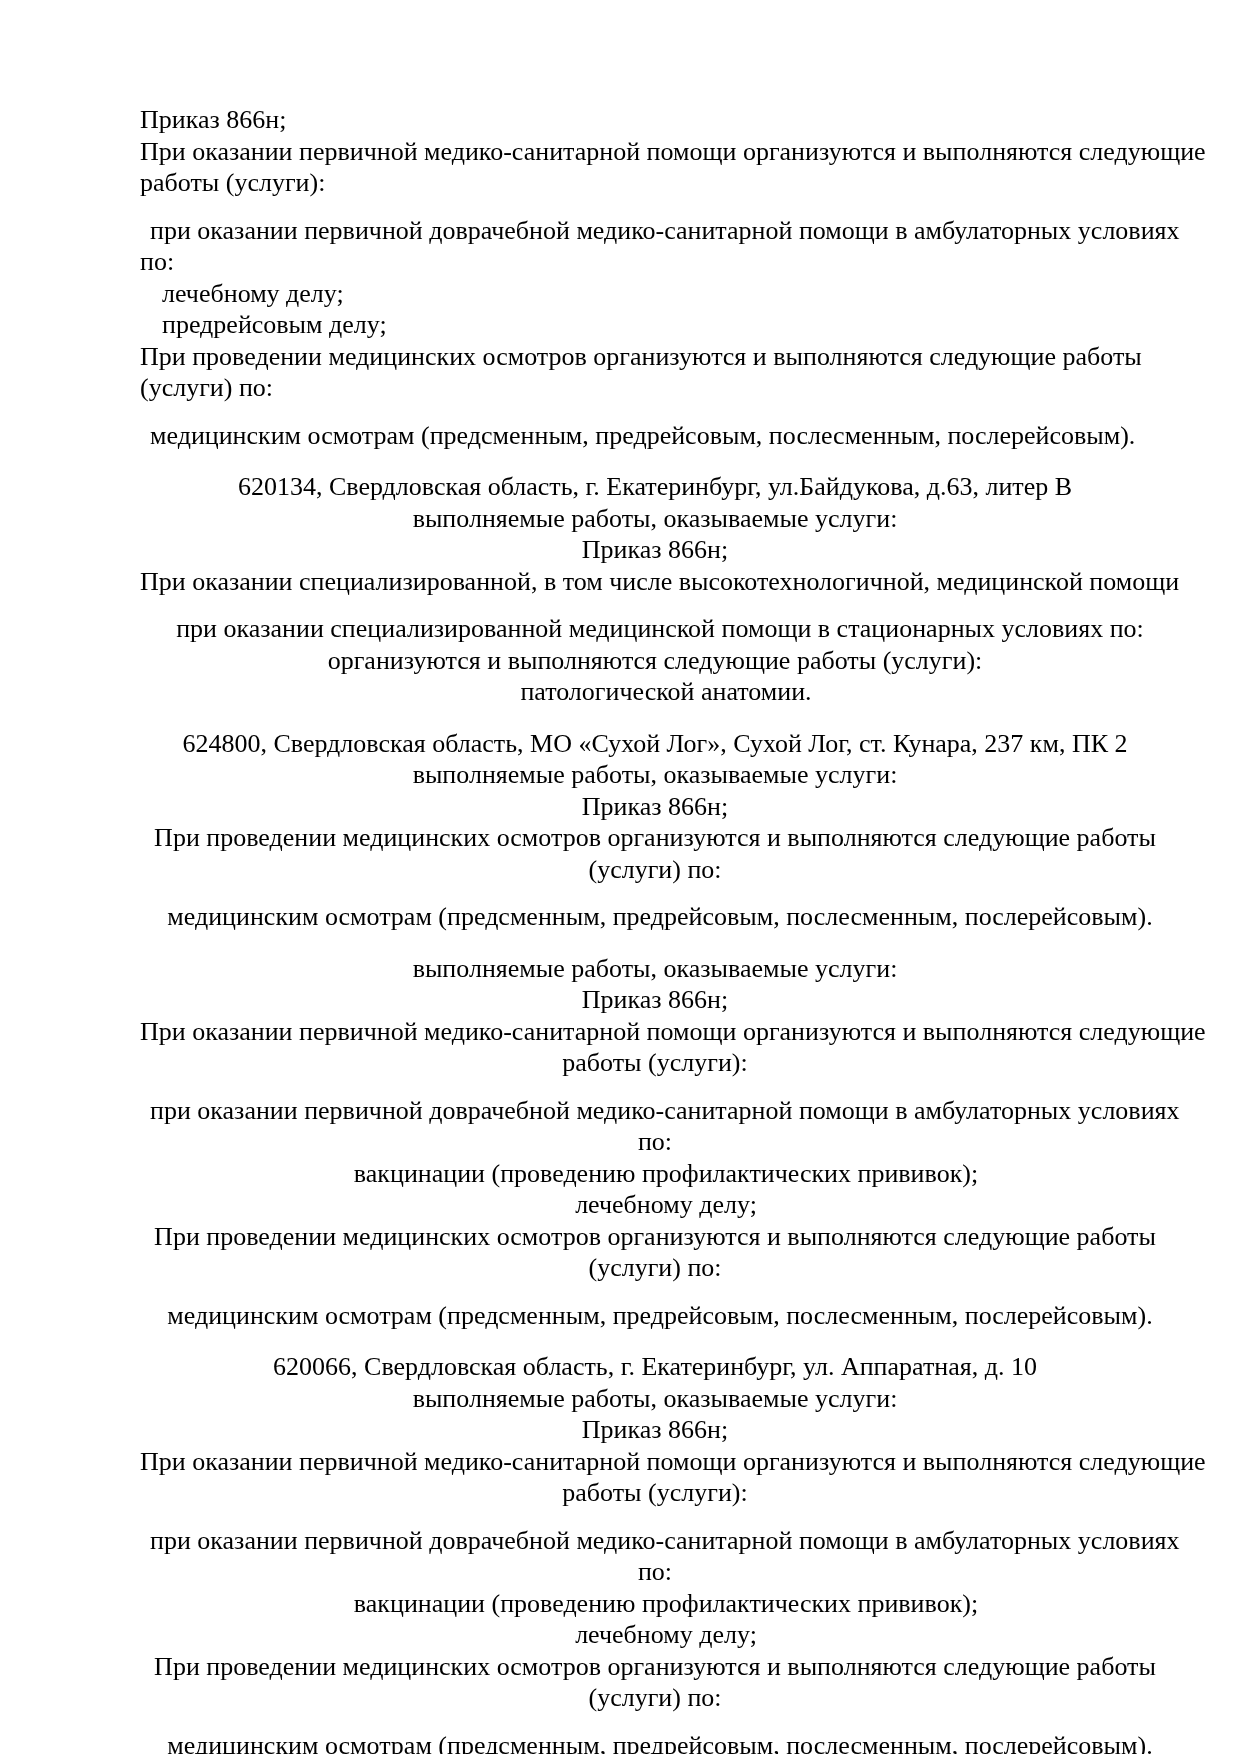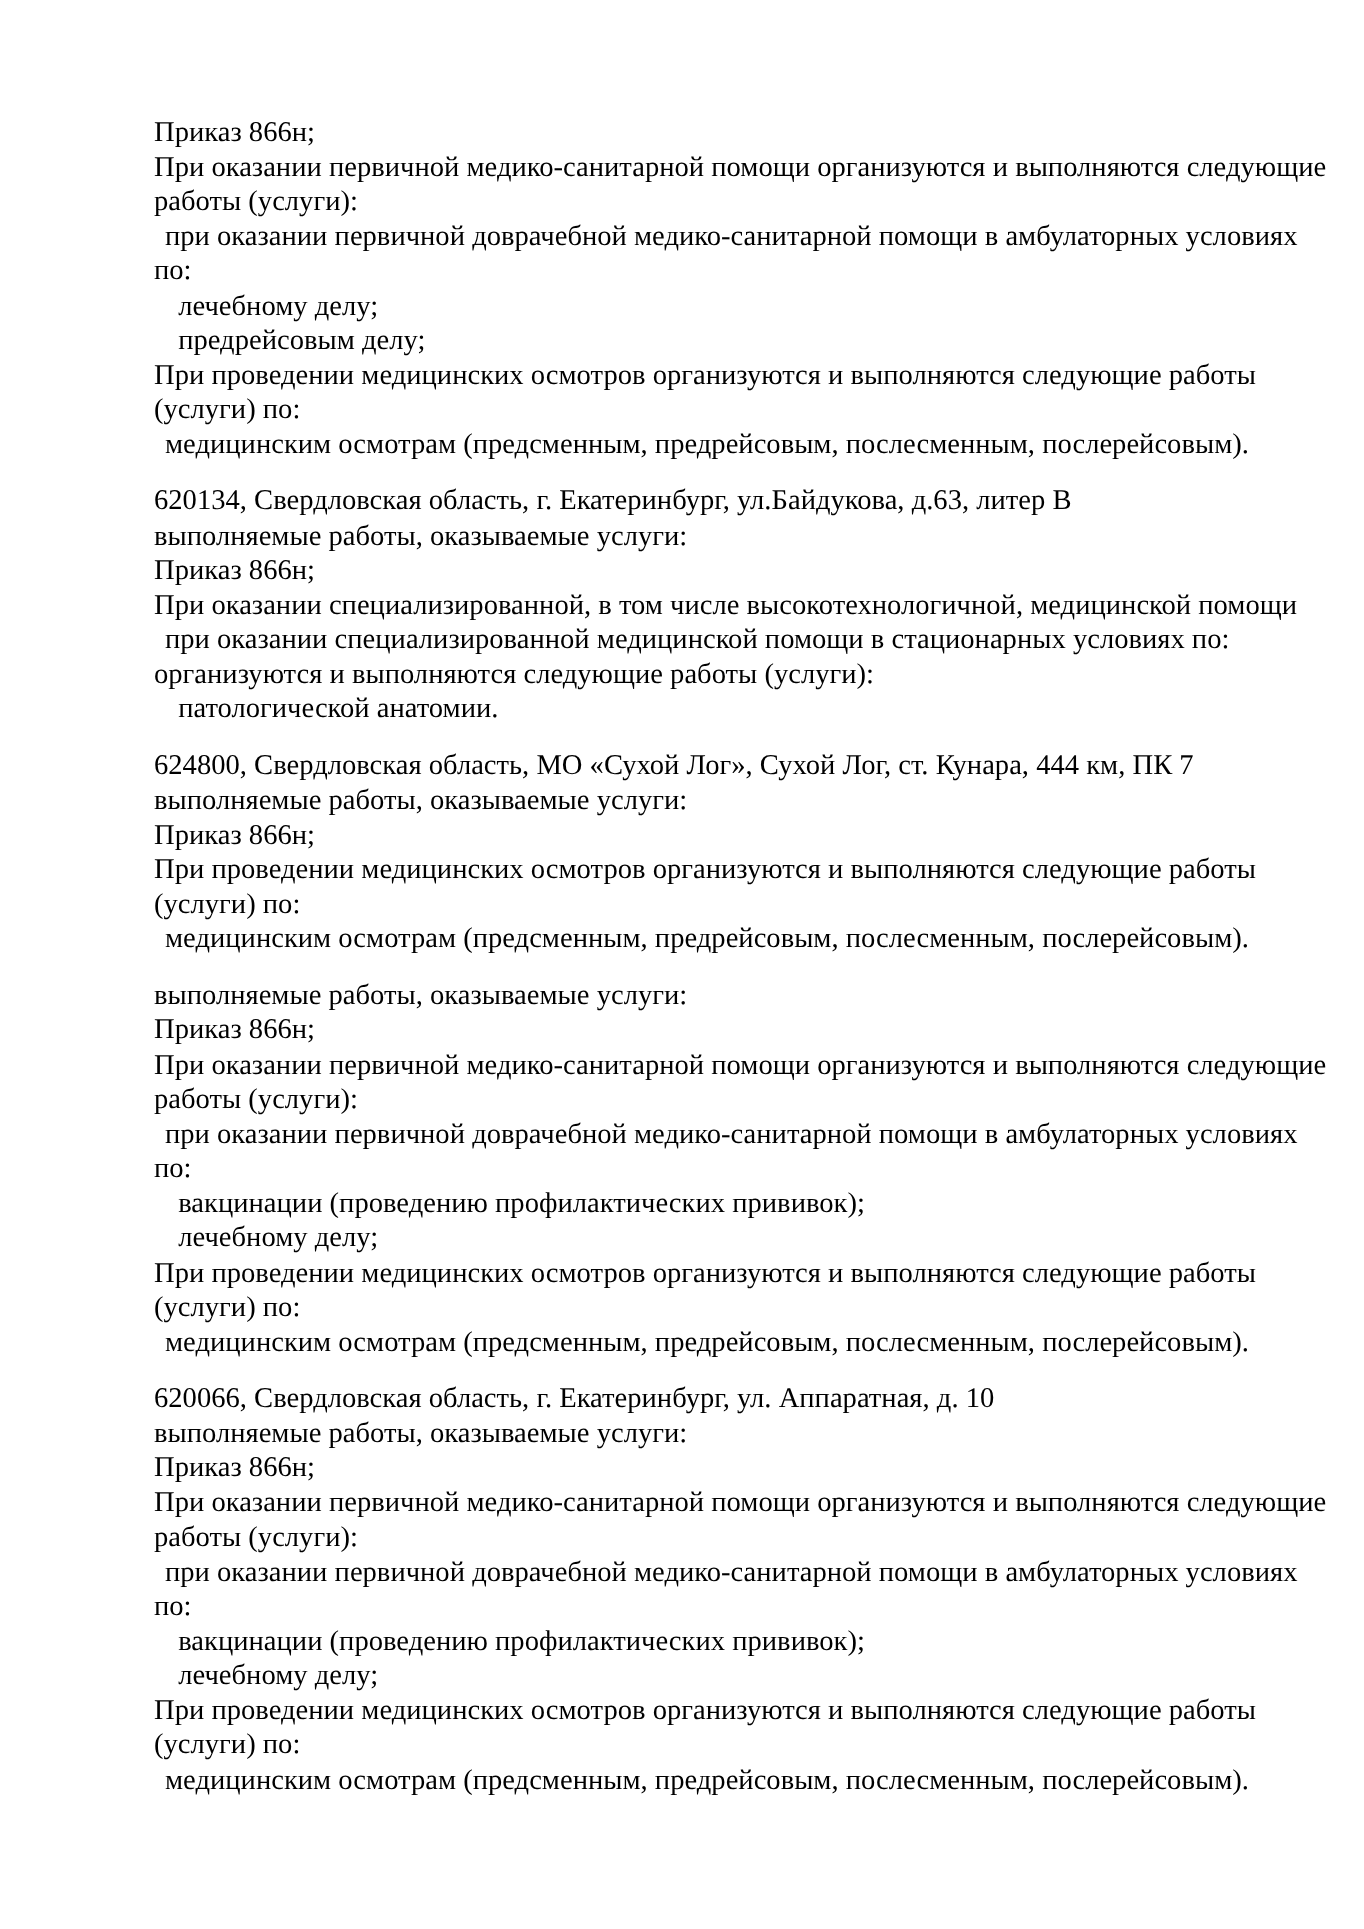--- a/index.html
+++ b/index.html
@@ -15,29 +15,29 @@
     color: #000000;
   }
   .page {
     box-sizing: border-box;
     width: 1240px;
     height: 1754px;
     padding: 104px 70px 0 140px;
     background: #ffffff;
   }
   .block { margin: 0; }
-  .block + .block { margin-top: 20px; }
+  .block + .block { margin-top: 20px; text-align: center; }
   .line {
     font-size: 26px;
     line-height: 31.5px;
     white-space: pre;
     letter-spacing: 0px;
   }
   .indent-0 { padding-left: 0px; }
-  .indent-1 { padding-left: 10px; }
+  .indent-1 { padding-left: 10px; margin-top: 16px; }
   .indent-2 { padding-left: 22px; }
 </style>
 </head>
 <body>
 
 <div class="page">
     <div class="block">
       <div class="line indent-0">Приказ 866н;</div>
       <div class="line indent-0">При оказании первичной медико-санитарной помощи организуются и выполняются следующие</div>
       <div class="line indent-0">работы (услуги):</div>
@@ -52,21 +52,21 @@
     <div class="block">
       <div class="line indent-0">620134, Свердловская область, г. Екатеринбург, ул.Байдукова, д.63, литер В</div>
       <div class="line indent-0">выполняемые работы, оказываемые услуги:</div>
       <div class="line indent-0">Приказ 866н;</div>
       <div class="line indent-0">При оказании специализированной, в том числе высокотехнологичной, медицинской помощи</div>
       <div class="line indent-1">при оказании специализированной медицинской помощи в стационарных условиях по:</div>
       <div class="line indent-0">организуются и выполняются следующие работы (услуги):</div>
       <div class="line indent-2">патологической анатомии.</div>
     </div>
     <div class="block">
-      <div class="line indent-0">624800, Свердловская область, МО «Сухой Лог», Сухой Лог, ст. Кунара, 444 км, ПК 7</div>
+      <div class="line indent-0">624800, Свердловская область, МО «Сухой Лог», Сухой Лог, ст. Кунара, 237 км, ПК 2</div>
       <div class="line indent-0">выполняемые работы, оказываемые услуги:</div>
       <div class="line indent-0">Приказ 866н;</div>
       <div class="line indent-0">При проведении медицинских осмотров организуются и выполняются следующие работы</div>
       <div class="line indent-0">(услуги) по:</div>
       <div class="line indent-1">медицинским осмотрам (предсменным, предрейсовым, послесменным, послерейсовым).</div>
     </div>
     <div class="block">
       <div class="line indent-0">выполняемые работы, оказываемые услуги:</div>
       <div class="line indent-0">Приказ 866н;</div>
       <div class="line indent-0">При оказании первичной медико-санитарной помощи организуются и выполняются следующие</div>

